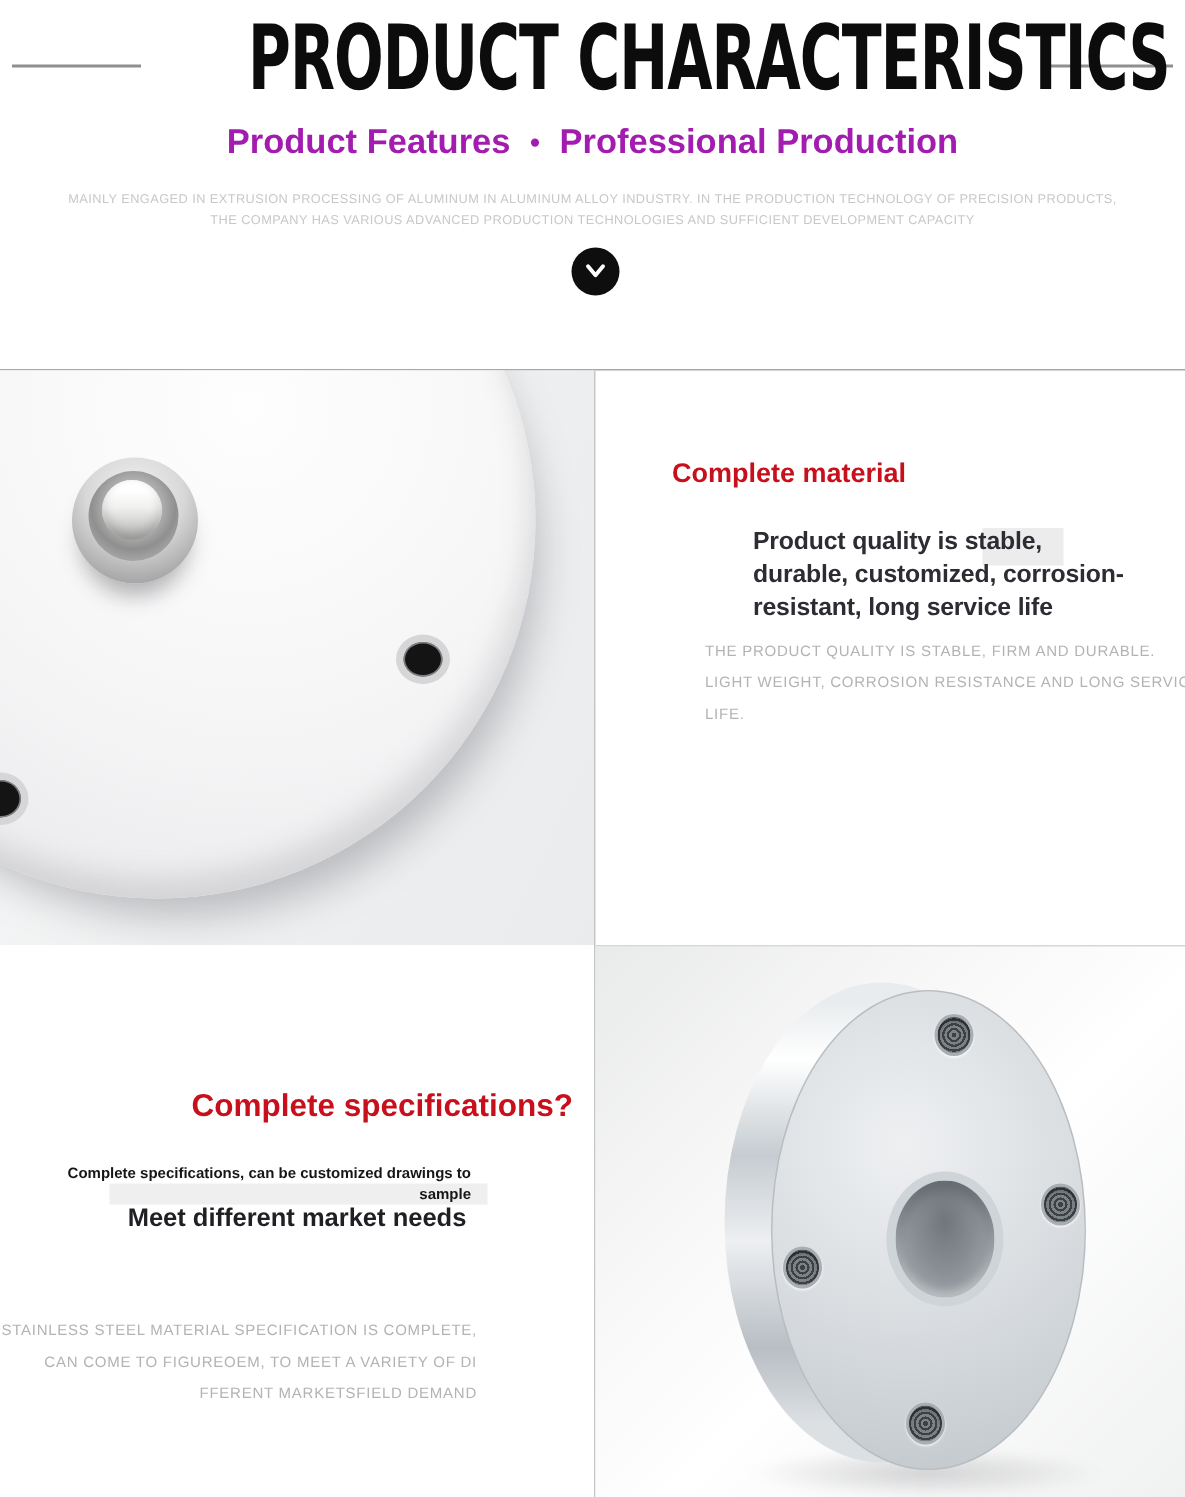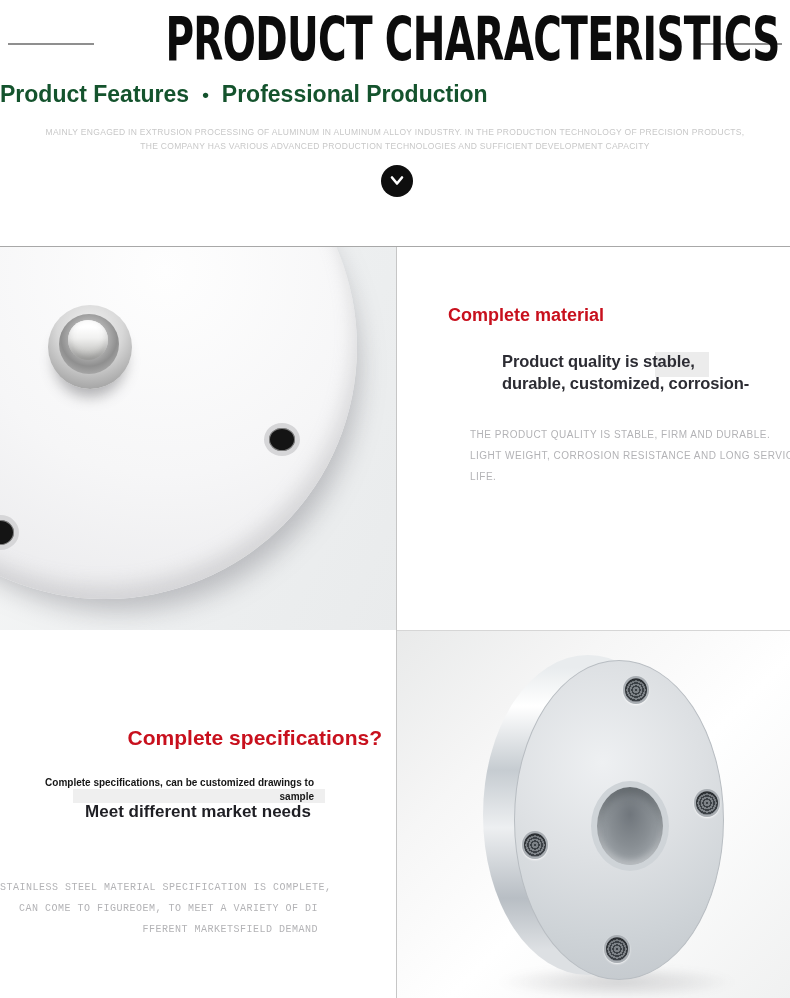--- a/index.html
+++ b/index.html
@@ -7,22 +7,22 @@
         font-family:"Liberation Sans",sans-serif;}
 
   
   .page-title{position:absolute;left:0;right:0;top:10px;margin:0;text-align:left;
       font-family:"DejaVu Sans",sans-serif;font-weight:800;font-size:60px;line-height:58px;
       letter-spacing:-1px;color:#0c0c0c;white-space:nowrap;}
   .condense{display:inline-block;transform:scaleX(0.65);transform-origin:center;}
   .rule{position:absolute;top:43px;width:86px;height:2px;background:#8f8f8f;}
   .rule-left{left:8px;}
   .rule-right{right:8px;}
-  .subtitle{position:absolute;left:0;right:0;top:81px;text-align:left;
-      font-weight:700;font-size:23px;color:#14532d;white-space:nowrap;}
+  .subtitle{position:absolute;left:0;right:0;top:81px;text-align:center;
+      font-weight:700;font-size:23px;color:#a21caf;white-space:nowrap;}
   .subtitle .dot{display:inline-block;margin:0 13px;font-size:19px;vertical-align:1px;}
   .caption{position:absolute;left:0;right:0;top:125px;text-align:center;
       font-size:8.5px;letter-spacing:.3px;line-height:14px;color:#c8c8c8;}
   .caption span{display:block;}
   .scroll-circle{position:absolute;left:381px;top:165px;width:32px;height:32px;border-radius:50%;
       background:#0e0e0e;display:flex;align-items:center;justify-content:center;}
 
   
   .topline{position:absolute;left:0;top:246px;width:790px;height:1px;background:#a8a8a8;}
   .vdivider{position:absolute;left:396px;top:247px;width:1px;height:751px;background:#c6c6c6;}
@@ -83,21 +83,21 @@
   .graypatch2{position:absolute;left:73px;top:789px;width:252px;height:14px;background:#efefef;}
   .h-red2{position:absolute;left:0;top:726px;width:382px;text-align:right;
       font-weight:700;font-size:21px;color:#c8101d;white-space:nowrap;}
   .note2{position:absolute;left:0;top:776px;width:314px;text-align:right;
       font-weight:700;font-size:10px;line-height:14px;color:#161616;}
   .note2 span{display:block;white-space:nowrap;}
   .sub2{position:absolute;left:0;top:802px;width:396px;text-align:center;
       font-weight:700;font-size:17px;color:#1f1f24;white-space:nowrap;}
   .body2{position:absolute;left:0;top:877px;width:318px;text-align:right;
       font-size:10px;letter-spacing:.5px;line-height:21px;color:#b3b3b6;}
-  .body2 span{display:block;white-space:nowrap;font-family:Liberation Mono, monospace;}
+  .body2 span{display:block;white-space:nowrap;}
 </style>
 </head>
 <body>
 
 <div class="page">
 
   <span class="rule rule-left"></span>
   <span class="rule rule-right"></span>
   <h1 class="page-title"><span class="condense">PRODUCT CHARACTERISTICS</span></h1>
 
@@ -126,20 +126,21 @@
     <div class="boss-bore"></div>
     <div class="hole hole-1"></div>
     <div class="hole hole-2"></div>
   </div>
 
   <div class="graypatch1"></div>
   <div class="h-red1">Complete material</div>
   <div class="sub1">
     <span>Product quality is stable,</span>
     <span>durable, customized, corrosion-</span>
+    <span>resistant, long service life</span>
   </div>
   <div class="body1">
     <span>THE PRODUCT QUALITY IS STABLE, FIRM AND DURABLE.</span>
     <span>LIGHT WEIGHT, CORROSION RESISTANCE AND LONG SERVICE</span>
     <span>LIFE.</span>
   </div>
 
   <div class="graypatch2"></div>
   <div class="h-red2">Complete specifications?</div>
   <div class="note2">

